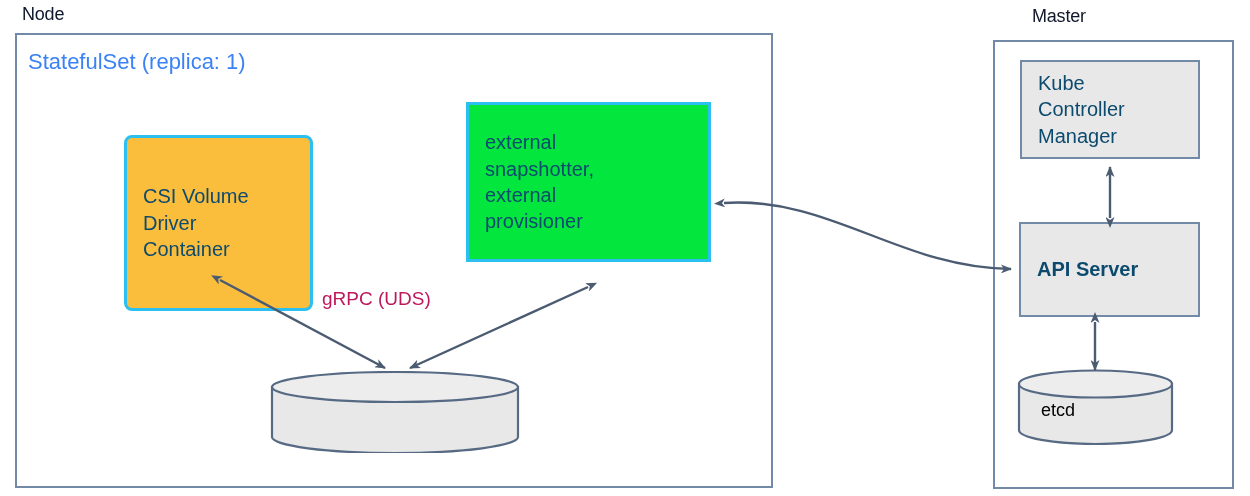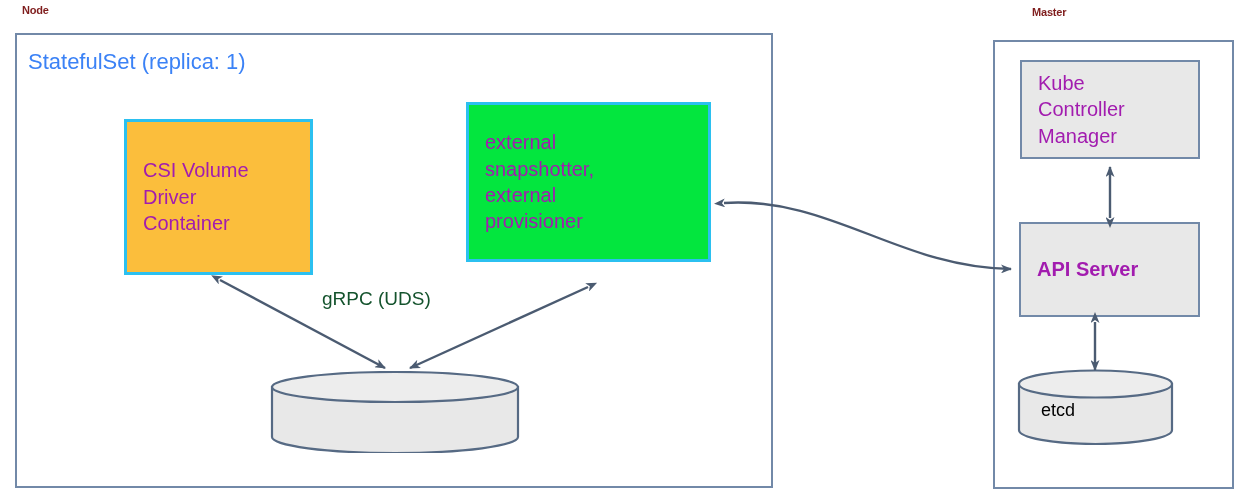--- a/index.html
+++ b/index.html
@@ -10,23 +10,23 @@
   #canvas {
     position: relative;
     width: 1250px;
     height: 496px;
     background: #ffffff;
     font-family: "Liberation Sans", sans-serif;
     overflow: hidden;
   }
   .group-label {
     position: absolute;
-    font-weight: bold;
-    font-size: 11px;
-    color: #7f1d1d;
+    font-weight: normal;
+    font-size: 18px;
+    color: #0f172a;
     letter-spacing: -0.2px;
     white-space: nowrap;
   }
   .group-box {
     position: absolute;
     border: 2px solid #7289a8;
     background: #ffffff;
     box-sizing: border-box;
   }
   .group-title {
@@ -37,21 +37,21 @@
   }
   .node-box {
     position: absolute;
     box-sizing: border-box;
     display: flex;
     align-items: center;
   }
   .node-box .node-text {
     font-size: 20px;
     line-height: 1.32;
-    color: #a21caf;
+    color: #0c4a6e;
     padding-left: 16px;
     text-align: left;
     white-space: pre-line;
   }
   .box-orange {
     background: #fbbe3c;
     border: 3px solid #2bc0f0;
   }
   .box-green {
     background: #03e63e;
@@ -67,21 +67,21 @@
   .cyl-label {
     position: absolute;
     font-size: 18px;
     color: #000000;
     white-space: nowrap;
     text-align: left;
   }
   .edge-label {
     position: absolute;
     font-size: 19px;
-    color: #14532d;
+    color: #be185d;
     white-space: nowrap;
   }
   svg.overlay {
     position: absolute;
     left: 0;
     top: 0;
     width: 1250px;
     height: 496px;
     pointer-events: none;
     overflow: visible;
@@ -91,21 +91,21 @@
 <body>
 
 <div id="canvas">
 
   <div class="group-label" style="left:22px; top:4px;">Node</div>
 
   <div class="group-box" style="left:15px; top:33px; width:758px; height:455px;"></div>
 
   <div class="group-title" style="left:28px; top:49px;">StatefulSet (replica: 1)</div>
 
-  <div class="node-box box-orange" style="left:124px; top:119px; width:189px; height:156px;">
+  <div class="node-box box-orange" style="left:124px; top:135px; width:189px; height:176px;border-radius:8px;">
     <div class="node-text">CSI Volume
 Driver
 Container</div>
   </div>
 
   <div class="node-box box-green" style="left:466px; top:102px; width:245px; height:160px;">
     <div class="node-text">external
 snapshotter,
 external
 provisioner</div>

